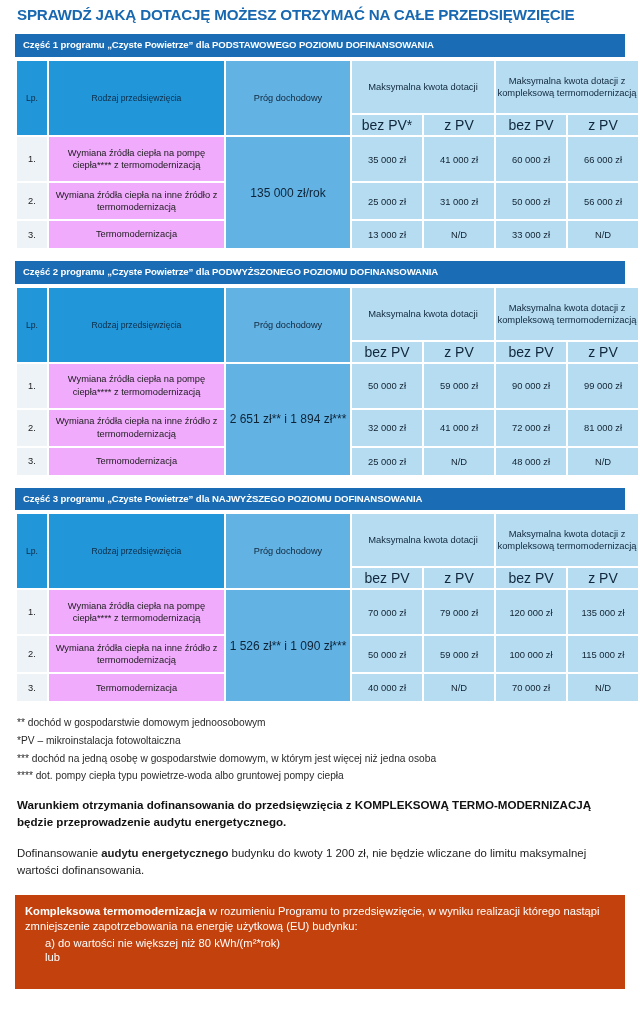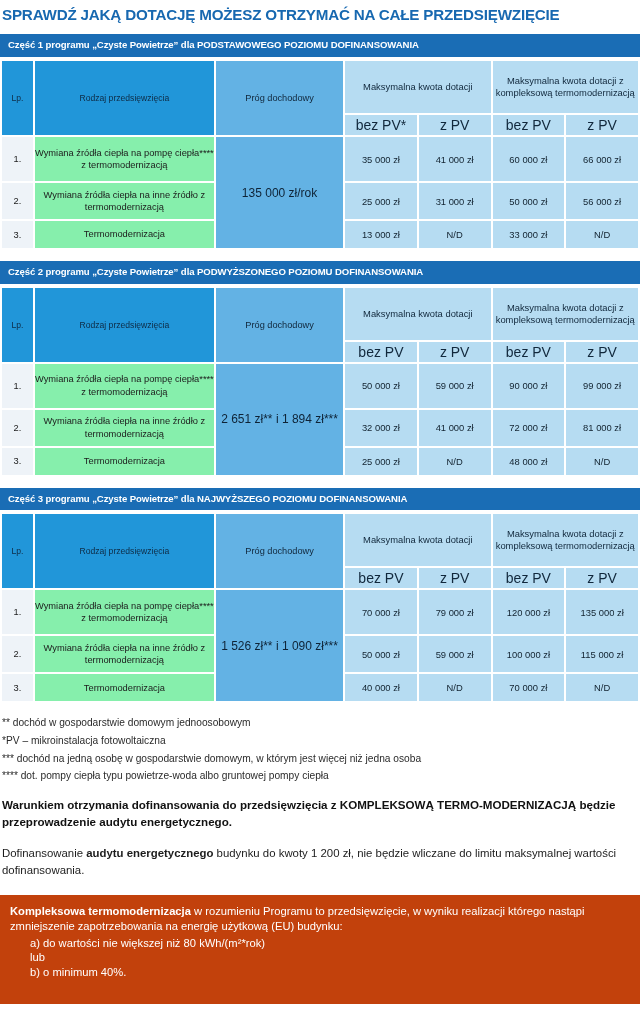--- a/index.html
+++ b/index.html
@@ -12,21 +12,21 @@
     height: 1024px;
     font-family: "Liberation Sans", sans-serif;
     color: #1a1a1a;
     overflow: hidden;
     position: relative;
   }
   .page {
     width: 640px;
     height: 1024px;
     box-sizing: border-box;
-    padding: 0 0;
+    padding: 0 15px;
     position: relative;
   }
 
   
   .main-title {
     font-size: 15.2px;
     font-weight: bold;
     color: #1768b0;
     letter-spacing: -0.2px;
     padding: 6px 2px 0 2px;
@@ -83,21 +83,21 @@
   }
   .h-sub {
     background: #b6dcf2;
     color: #11283c;
     font-size: 14px;
     font-weight: bold;
   }
 
   
   .c-pale {
-    background: #86efac;
+    background: #f0abfc;
     color: #1b1b1b;
     font-size: 9.3px;
     line-height: 1.3;
   }
   .c-idx {
     background: #eef3f8;
     color: #1b1b1b;
     font-size: 9.3px;
     font-weight: bold;
   }
@@ -365,17 +365,16 @@
   <div class="prose">
     <p class="para-bold">Warunkiem otrzymania dofinansowania do przedsięwzięcia z KOMPLEKSOWĄ TERMO-MODERNIZACJĄ będzie przeprowadzenie audytu energetycznego.</p>
     <p class="para-normal"><span>Dofinansowanie </span><b>audytu energetycznego</b><span> budynku do kwoty 1 200 zł, nie będzie wliczane do limitu maksymalnej wartości dofinansowania.</span></p>
   </div>
 
   <div class="callout">
     <div class="lead"><b>Kompleksowa termomodernizacja</b><span> w rozumieniu Programu to przedsięwzięcie, w wyniku realizacji którego nastąpi zmniejszenie zapotrzebowania na energię użytkową (EU) budynku:</span></div>
     <ol>
       <li>a) do wartości nie większej niż 80 kWh/(m²*rok)</li>
       <li>lub</li>
-      <li>b) o minimum 40%.</li>
     </ol>
   </div>
 
 </div>
 
 </body></html>

